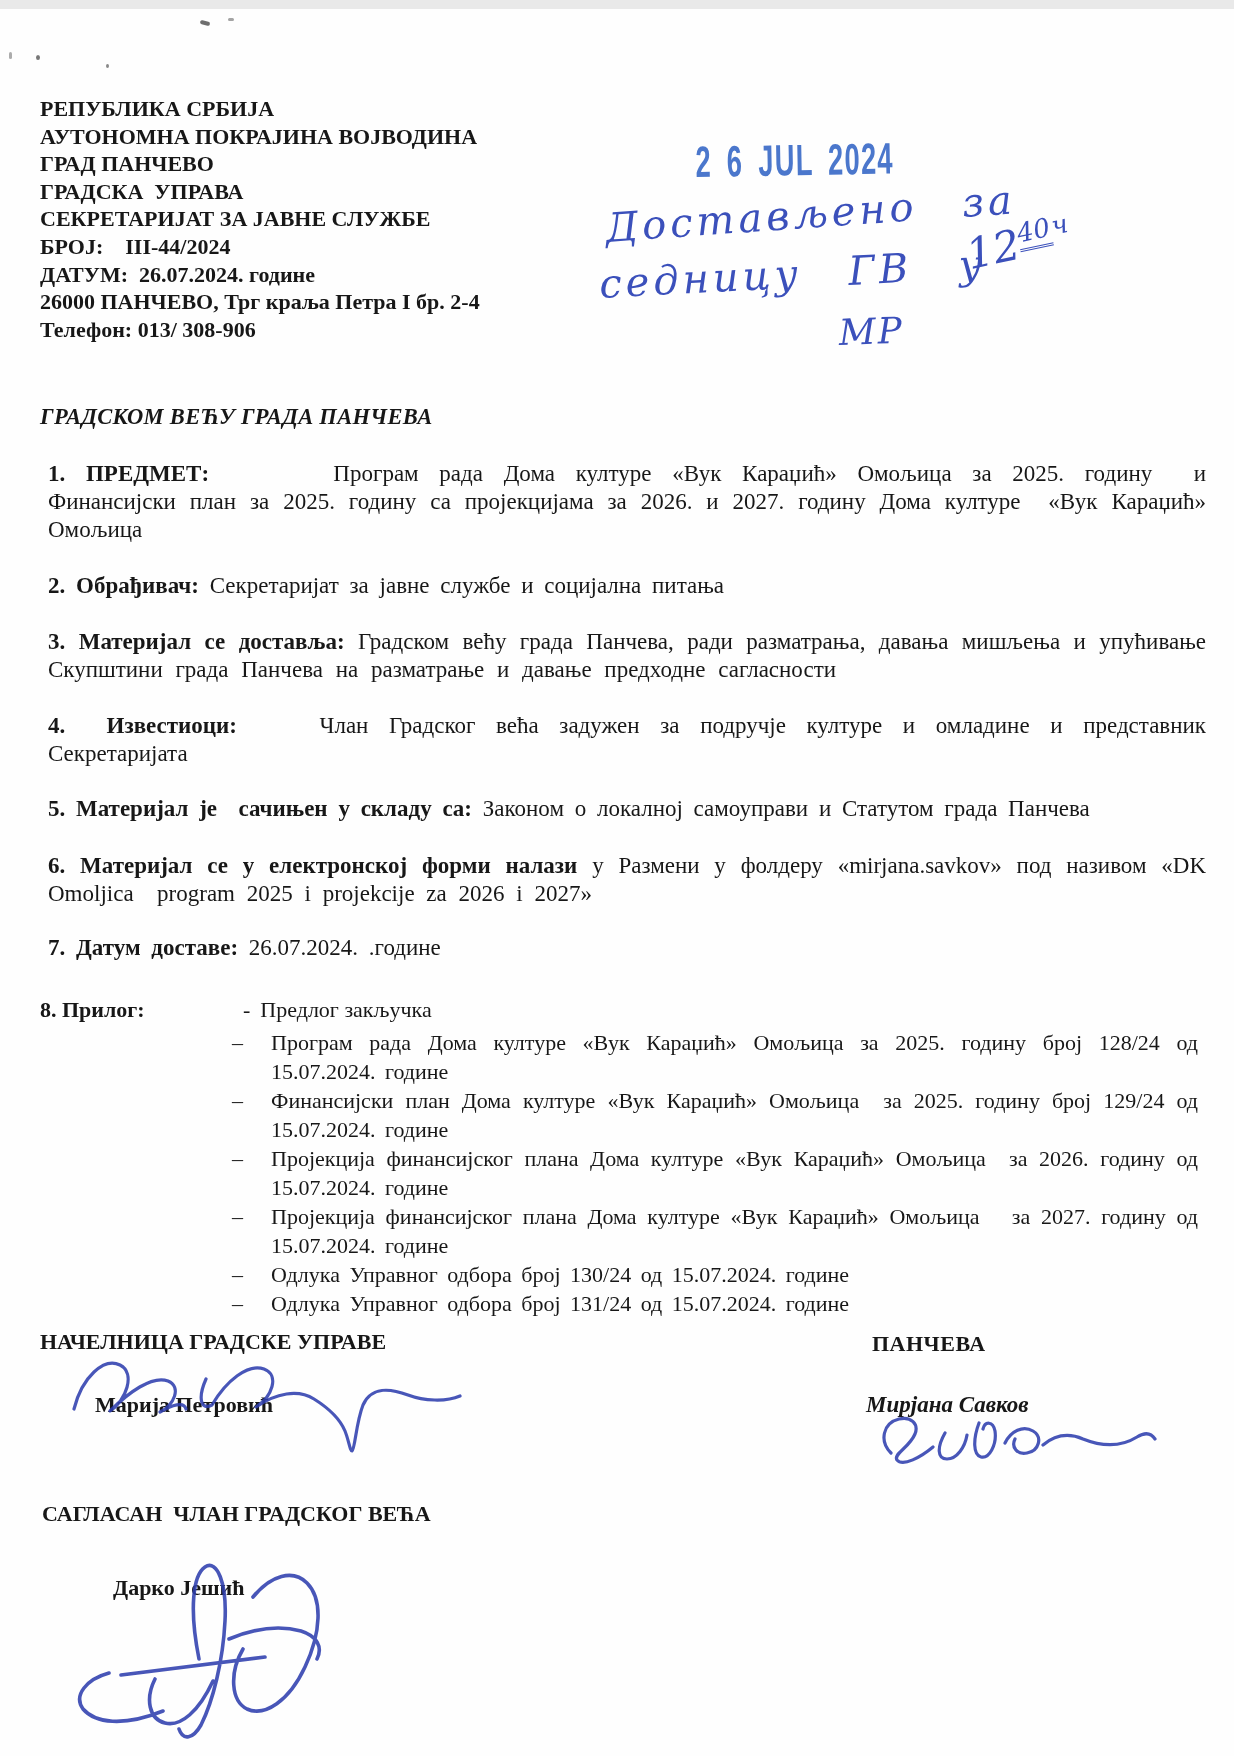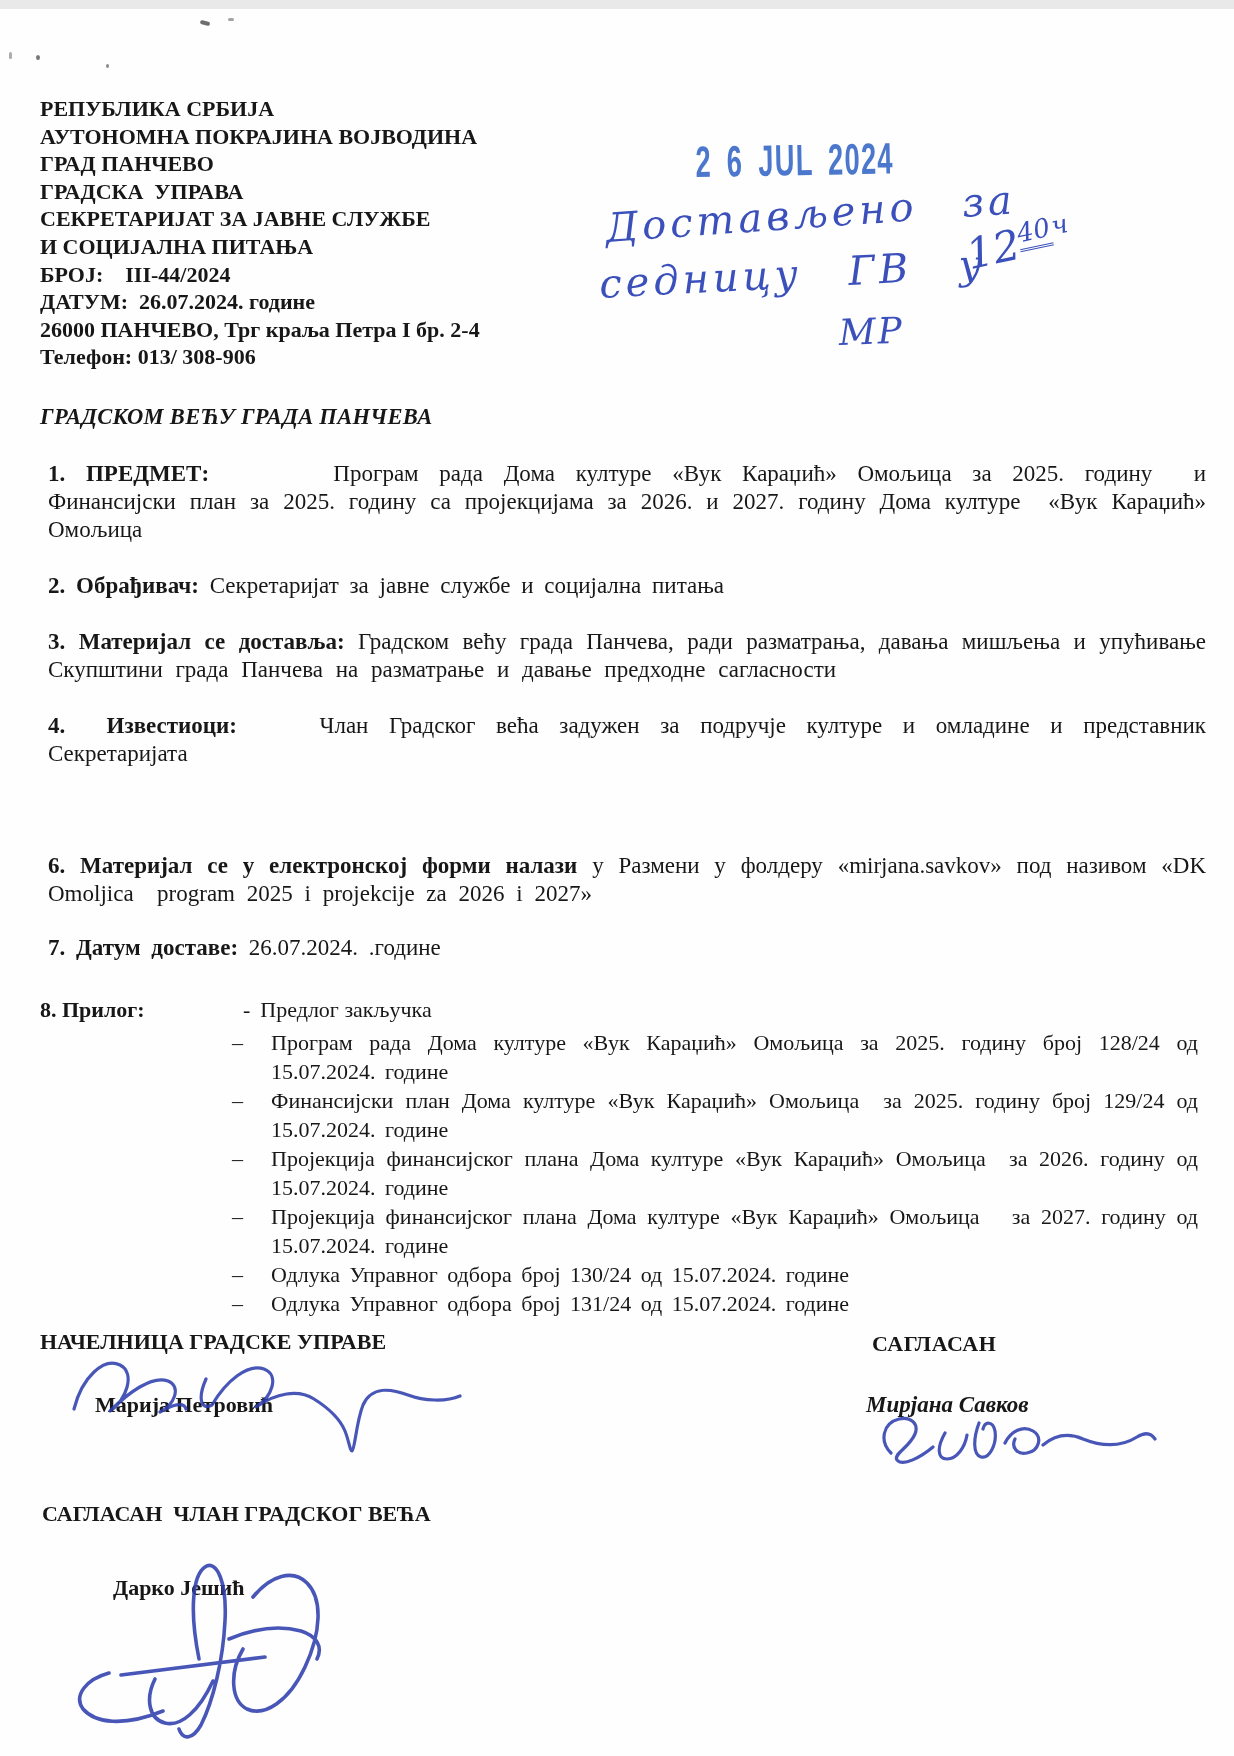--- a/index.html
+++ b/index.html
@@ -79,59 +79,59 @@
   <div class="speck" id="speck3"></div>
   <div class="speck" id="speck4"></div>
   <div class="speck" id="speck5"></div>
 
   <div class="header">
     <div>РЕПУБЛИКА СРБИЈА</div>
     <div>АУТОНОМНА ПОКРАЈИНА ВОЈВОДИНА</div>
     <div>ГРАД ПАНЧЕВО</div>
     <div>ГРАДСКА &nbsp;УПРАВА</div>
     <div>СЕКРЕТАРИЈАТ ЗА ЈАВНЕ СЛУЖБЕ</div>
-    <div>И СОЦИЈАЛНА ПИТАЊА</div>
     <div>БРОЈ: &nbsp; &nbsp;III-44/2024</div>
     <div>ДАТУМ: &nbsp;26.07.2024. године</div>
     <div>26000 ПАНЧЕВО, Трг краља Петра I бр. 2-4</div>
     <div>Телефон: 013/ 308-906</div>
   </div>
 
   <div class="stamp">2 6 JUL 2024</div>
 
   <div class="hw" id="hw1">Достављено за</div>
   <div class="hw" id="hw2">седницу ГВ у</div>
   <div class="hw" id="hwtime"><span>12</span><span class="hw-sup"><span class="hw-sup40">40</span><span class="hw-supch">ч</span></span></div>
   <div class="hw" id="hwinit">МР</div>
 
   <div class="recipient">ГРАДСКОМ ВЕЋУ ГРАДА ПАНЧЕВА</div>
 
   <p class="para" id="sec1"><span class="b">1. ПРЕДМЕТ:</span><span> &nbsp; &nbsp; &nbsp;Програм рада Дома културе «Вук Караџић» Омољица за 2025. годину &nbsp;и Финансијски план за 2025. годину са пројекцијама за 2026. и 2027. годину Дома културе &nbsp;«Вук Караџић» Омољица</span></p>
   <p class="para" id="sec2"><span class="b">2. Обрађивач:</span><span> Секретаријат за јавне службе и социјална питања</span></p>
   <p class="para" id="sec3"><span class="b">3. Материјал се доставља:</span><span> Градском већу града Панчева, ради разматрања, давања мишљења и упућивање Скупштини града Панчева на разматрање и давање предходне сагласности</span></p>
   <p class="para" id="sec4"><span class="b">4. &nbsp;Известиоци:</span><span> &nbsp; &nbsp;Члан Градског већа задужен за подручје културе и омладине и представник Секретаријата</span></p>
+  <p class="para" id="sec5"><span class="b">5. Материјал је &nbsp;сачињен у складу са:</span><span> Законом о локалној самоуправи и Статутом града Панчева</span></p>
   <p class="para" id="sec6"><span class="b">6. Материјал се у електронској форми налази</span><span> у Размени у фолдеру «mirjana.savkov» под називом «DK Omoljica &nbsp;program 2025 i projekcije za 2026 i 2027»</span></p>
   <p class="para" id="sec7"><span class="b">7. Датум доставе:</span><span> 26.07.2024. .године</span></p>
 
   <div class="attach">
     <div class="attach-row0">
       <span class="attach-label">8. Прилог:</span><span class="attach-first-bullet">-</span><span>Предлог закључка</span>
     </div>
     <div class="attach-items">
       <div class="attach-item"><span class="bullet">–</span><span>Програм рада Дома културе «Вук Караџић» Омољица за 2025. годину број 128/24 од 15.07.2024. године</span></div>
       <div class="attach-item"><span class="bullet">–</span><span>Финансијски план Дома културе «Вук Караџић» Омољица &nbsp;за 2025. годину број 129/24 од 15.07.2024. године</span></div>
       <div class="attach-item"><span class="bullet">–</span><span>Пројекција финансијског плана Дома културе «Вук Караџић» Омољица &nbsp;за 2026. годину од 15.07.2024. године</span></div>
       <div class="attach-item"><span class="bullet">–</span><span>Пројекција финансијског плана Дома културе «Вук Караџић» Омољица &nbsp; за 2027. годину од 15.07.2024. године</span></div>
       <div class="attach-item"><span class="bullet">–</span><span>Одлука Управног одбора број 130/24 од 15.07.2024. године</span></div>
       <div class="attach-item"><span class="bullet">–</span><span>Одлука Управног одбора број 131/24 од 15.07.2024. године</span></div>
     </div>
   </div>
 
   <div class="sig-title" id="sig-left-title">НАЧЕЛНИЦА ГРАДСКЕ УПРАВЕ</div>
-  <div class="sig-title" id="sig-right-title">САГЛАСАН</div>
+  <div class="sig-title" id="sig-right-title">ПАНЧЕВА</div>
   <div class="sig-name" id="sig-left-name">Марија Петровић</div>
   <div class="sig-name" id="sig-right-name">Мирјана Савков</div>
   <div class="sig-title" id="sig-agree-title">САГЛАСАН &nbsp;ЧЛАН ГРАДСКОГ ВЕЋА</div>
   <div class="sig-name" id="sig-agree-name">Дарко Јешић</div>
 
   <svg class="ink" width="1234" height="1756" viewBox="0 0 1234 1756">
     <g fill="none" stroke="#2f3fae" stroke-width="3.2" stroke-linecap="round" stroke-linejoin="round" opacity="0.88">
       <path d="M74,1400 C82,1368 104,1348 120,1356 C136,1364 126,1392 110,1402 C128,1384 152,1366 168,1372 C182,1378 174,1396 160,1403 C172,1396 184,1392 186,1400 M206,1370 C198,1388 200,1402 212,1396 C226,1372 248,1354 264,1360 C280,1366 272,1388 256,1398 C276,1384 298,1380 314,1390 C330,1400 340,1410 345,1422 C349,1432 350,1442 352,1442 C355,1440 356,1414 363,1396 C372,1376 392,1380 408,1386 C424,1392 446,1393 460,1387"></path>
       <path d="M891,1444 C879,1432 883,1414 899,1410 C911,1407 919,1415 915,1425 C909,1439 893,1445 897,1451 C903,1458 921,1448 933,1438 M945,1424 C937,1438 937,1450 947,1450 C957,1450 965,1438 967,1426 M979,1414 C973,1430 973,1446 981,1448 C989,1450 997,1436 995,1422 C993,1412 985,1412 983,1420 M1005,1434 C1011,1422 1023,1416 1033,1422 C1043,1428 1039,1442 1027,1444 C1017,1446 1011,1438 1015,1430 M1043,1436 C1055,1426 1069,1424 1083,1430 C1103,1438 1121,1438 1137,1428 C1145,1423 1151,1424 1155,1430"></path>
       <path stroke-width="3.6" d="M253,1588 C271,1566 293,1560 307,1574 C323,1590 321,1624 305,1658 C289,1692 265,1708 247,1700 C231,1692 229,1664 243,1640 M213,1672 C199,1702 181,1718 165,1714 C149,1710 145,1690 155,1670 M199,1650 C189,1600 193,1566 205,1558 C217,1550 227,1574 225,1612 C223,1652 213,1692 201,1716 C193,1730 183,1732 179,1720 M163,1702 C123,1718 95,1714 83,1700 C73,1686 87,1670 109,1664 M121,1666 L265,1648 M229,1630 C253,1620 279,1616 301,1622 C317,1627 323,1638 317,1650"></path>

